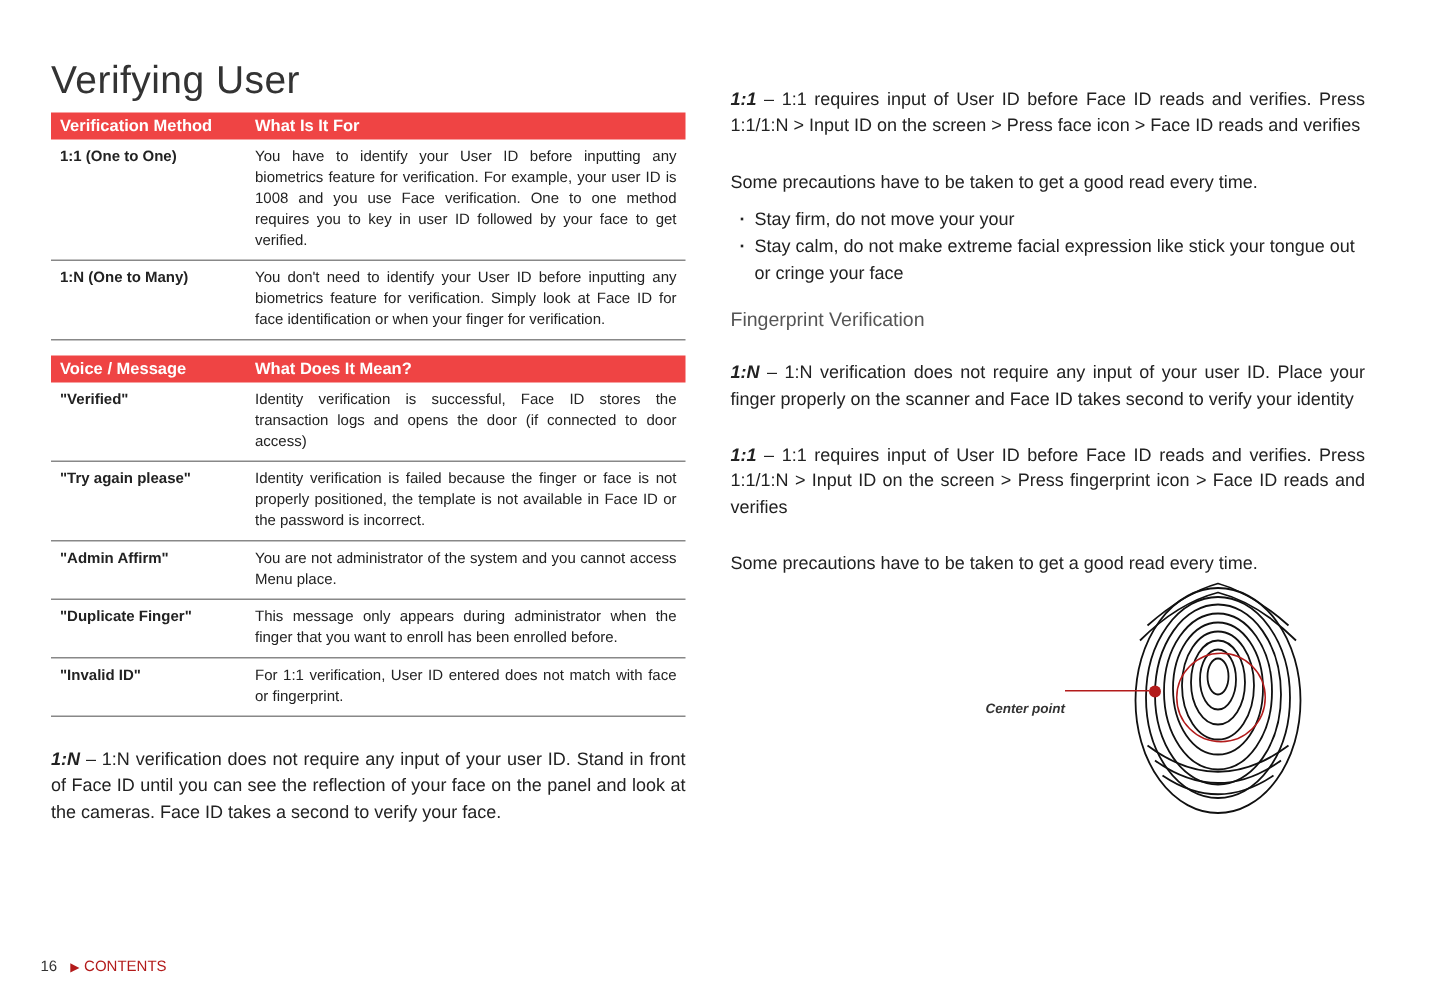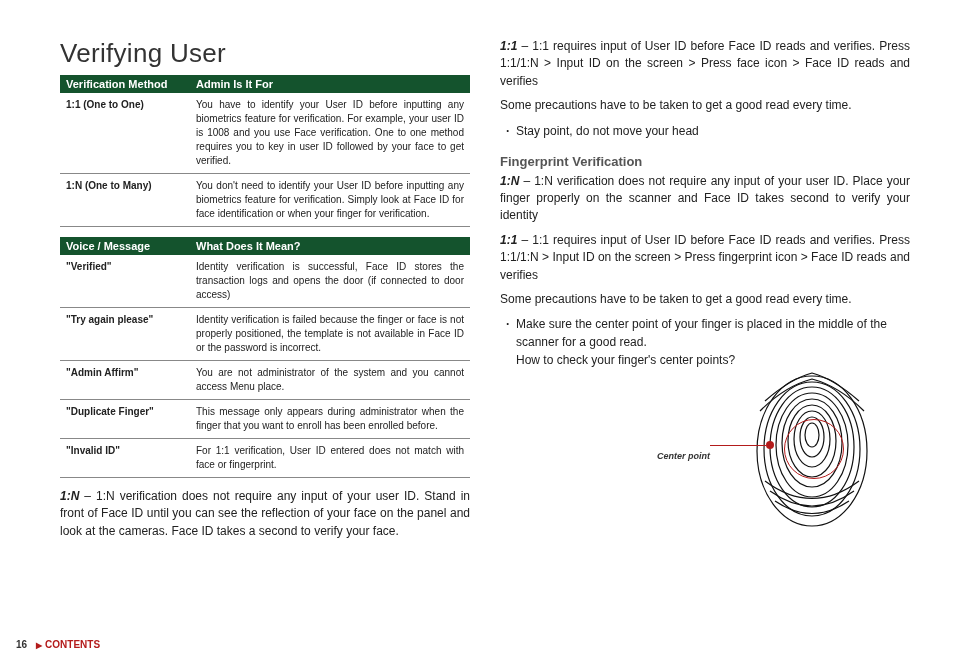--- a/index.html
+++ b/index.html
@@ -7,61 +7,62 @@
       width: 954px;
       height: 668px;
       background: #fff;
       font-family: -apple-system, "Segoe UI", Arial, sans-serif;
       color: #222;
       position: relative;
     }
     .page {
       display: flex;
       gap: 30px;
-      padding: 38px 44px 40px 60px;
+      padding: 38px 44px 40px 34px;
     }
     .col { width: 430px; }
     .h1 {
       font-size: 26px;
       font-weight: 300;
       color: #333;
       margin-bottom: 6px;
       letter-spacing: 0.3px;
     }
     table { width: 100%; border-collapse: collapse; margin-bottom: 10px; }
-    thead tr { background: #14532d; }
+    thead tr { background: #ef4444; }
     th {
       color: #fff;
       font-size: 11px;
       font-weight: 700;
       text-align: left;
       padding: 3px 6px;
     }
     th:first-child { width: 130px; }
     tbody tr { border-bottom: 0.5px solid #888; }
     td {
       font-size: 10px;
       line-height: 1.4;
       padding: 5px 6px;
       vertical-align: top;
       text-align: justify;
     }
     td:first-child { font-weight: 700; white-space: nowrap; width: 130px; }
     .subhead {
       font-size: 13px;
-      font-weight: 700;
+      font-weight: 400;
       color: #555;
       margin-top: 14px;
       margin-bottom: 4px;
     }
     .para {
       font-size: 12px;
       line-height: 1.45;
       text-align: justify;
       margin-bottom: 7px;
+      margin-top: 20px;
     }
     .para b { font-style: italic; font-weight: 700; }
     ul.bul { list-style: none; margin: 0 0 8px 6px; }
     ul.bul li {
       font-size: 12px;
       line-height: 1.5;
       padding-left: 10px;
       position: relative;
     }
     ul.bul li::before {
@@ -113,41 +114,41 @@
       position: absolute;
       right: 66px;
       top: 40px;
       width: 60px;
       height: 60px;
       border: 1.5px solid #b31b1b;
       border-radius: 50%;
     }
     .footer {
       position: absolute;
-      left: 16px;
+      left: 27px;
       bottom: 18px;
       font-size: 10px;
-      font-weight: 700;
+      font-weight: 400;
       color: #333;
     }
     .footer .link { color: #b31b1b; margin-left: 6px; }
     .footer .caret { font-size: 8px; margin-right: 3px; }
   </style>
 </head>
 <body>
 
 <div class="page">
   <div class="col">
     <div class="h1">Verifying User</div>
 
     <table>
       <thead>
         <tr>
           <th>Verification Method</th>
-          <th>Admin Is It For</th>
+          <th>What Is It For</th>
         </tr>
       </thead>
       <tbody id="tb1">
           <tr>
             <td>1:1 (One to One)</td>
             <td>You have to identify your User ID before inputting any biometrics feature for verification. For example, your user ID is 1008 and you use Face verification. One to one method requires you to key in user ID followed by your face to get verified.</td>
           </tr>
           <tr>
             <td>1:N (One to Many)</td>
             <td>You don't need to identify your User ID before inputting any biometrics feature for verification. Simply look at Face ID for face identification or when your finger for verification.</td>
@@ -190,37 +191,32 @@
       <b>1:N</b><span> – 1:N verification does not require any input of your user ID. Stand in front of Face ID until you can see the reflection of your face on the panel and look at the cameras. Face ID takes a second to verify your face.</span>
     </div>
   </div>
 
   <div class="col">
     <div class="para">
       <b>1:1</b><span> – 1:1 requires input of User ID before Face ID reads and verifies. Press 1:1/1:N &gt; Input ID on the screen &gt; Press face icon &gt; Face ID reads and verifies</span>
     </div>
     <div class="para">Some precautions have to be taken to get a good read every time.</div>
     <ul class="bul" id="face-bul">
-        <li>Stay point, do not move your head</li>
+        <li>Stay firm, do not move your your</li>
+        <li>Stay calm, do not make extreme facial expression like stick your tongue out or cringe your face</li>
       </ul>
 
     <div class="subhead">Fingerprint Verification</div>
     <div class="para">
       <b>1:N</b><span> – 1:N verification does not require any input of your user ID. Place your finger properly on the scanner and Face ID takes second to verify your identity</span>
     </div>
     <div class="para">
       <b>1:1</b><span> – 1:1 requires input of User ID before Face ID reads and verifies. Press 1:1/1:N &gt; Input ID on the screen &gt; Press fingerprint icon &gt; Face ID reads and verifies</span>
     </div>
     <div class="para">Some precautions have to be taken to get a good read every time.</div>
-    <ul class="bul">
-      <li>
-        <span>Make sure the center point of your finger is placed in the middle of the scanner for a good read.</span><br>
-        <span>How to check your finger's center points?</span>
-      </li>
-    </ul>
 
     <div class="fp-figure">
       <svg class="fp-img" viewBox="0 0 135 170">
         <g fill="none" stroke="#111" stroke-width="1.2">
           <ellipse cx="67" cy="90" rx="55" ry="75"></ellipse>
           <ellipse cx="67" cy="88" rx="48" ry="67"></ellipse>
           <ellipse cx="67" cy="86" rx="42" ry="60"></ellipse>
           <ellipse cx="67" cy="84" rx="36" ry="52"></ellipse>
           <ellipse cx="67" cy="82" rx="30" ry="44"></ellipse>
           <ellipse cx="67" cy="80" rx="24" ry="36"></ellipse>

